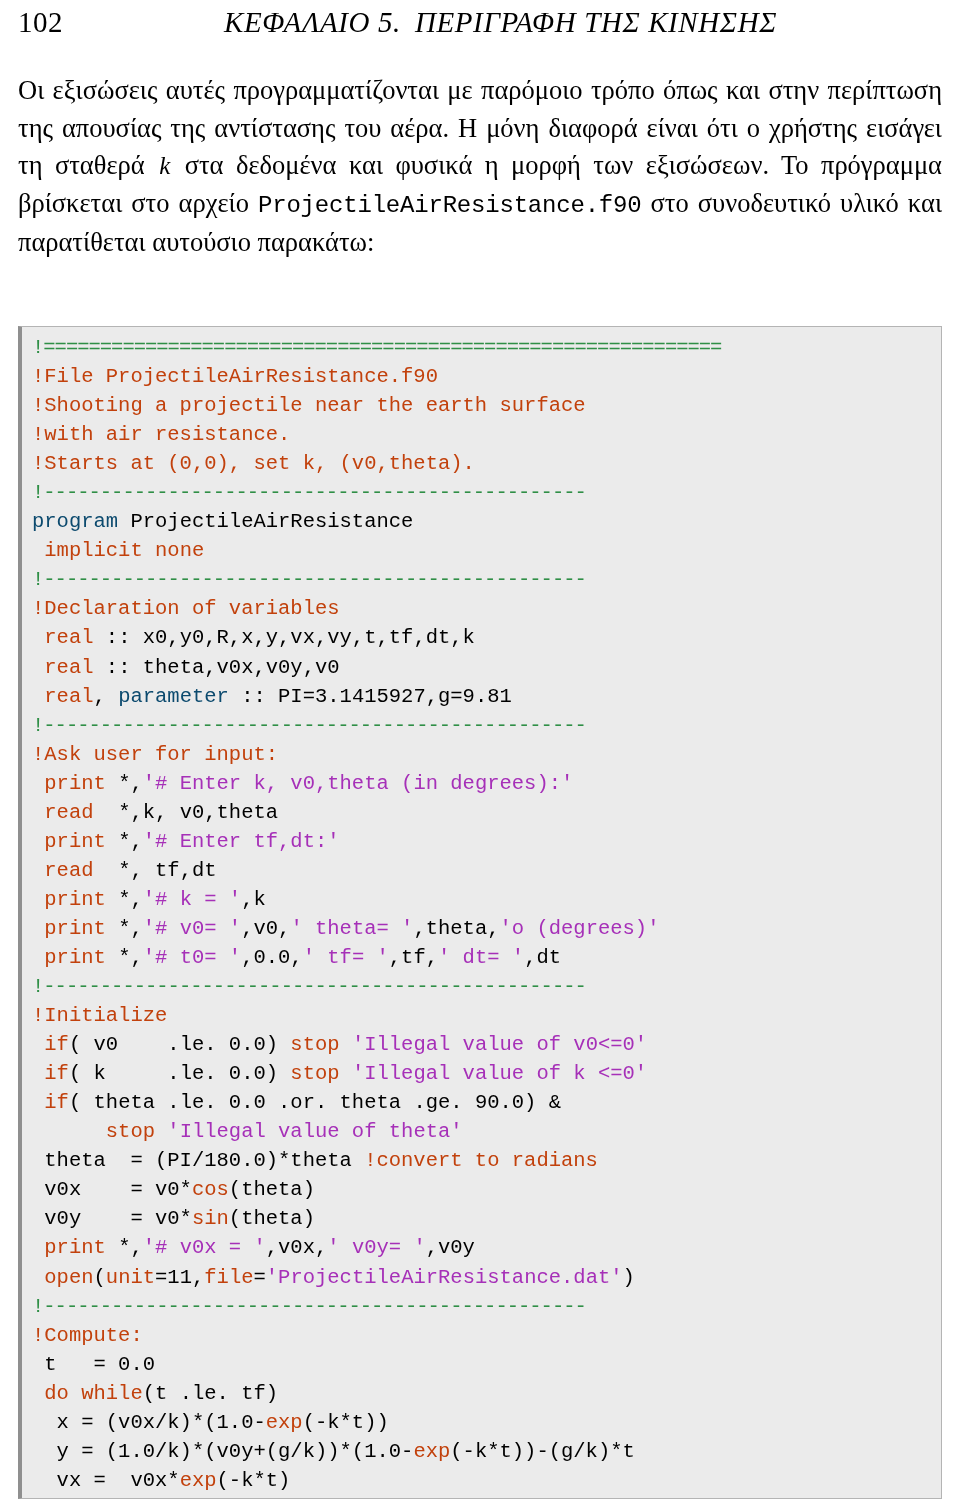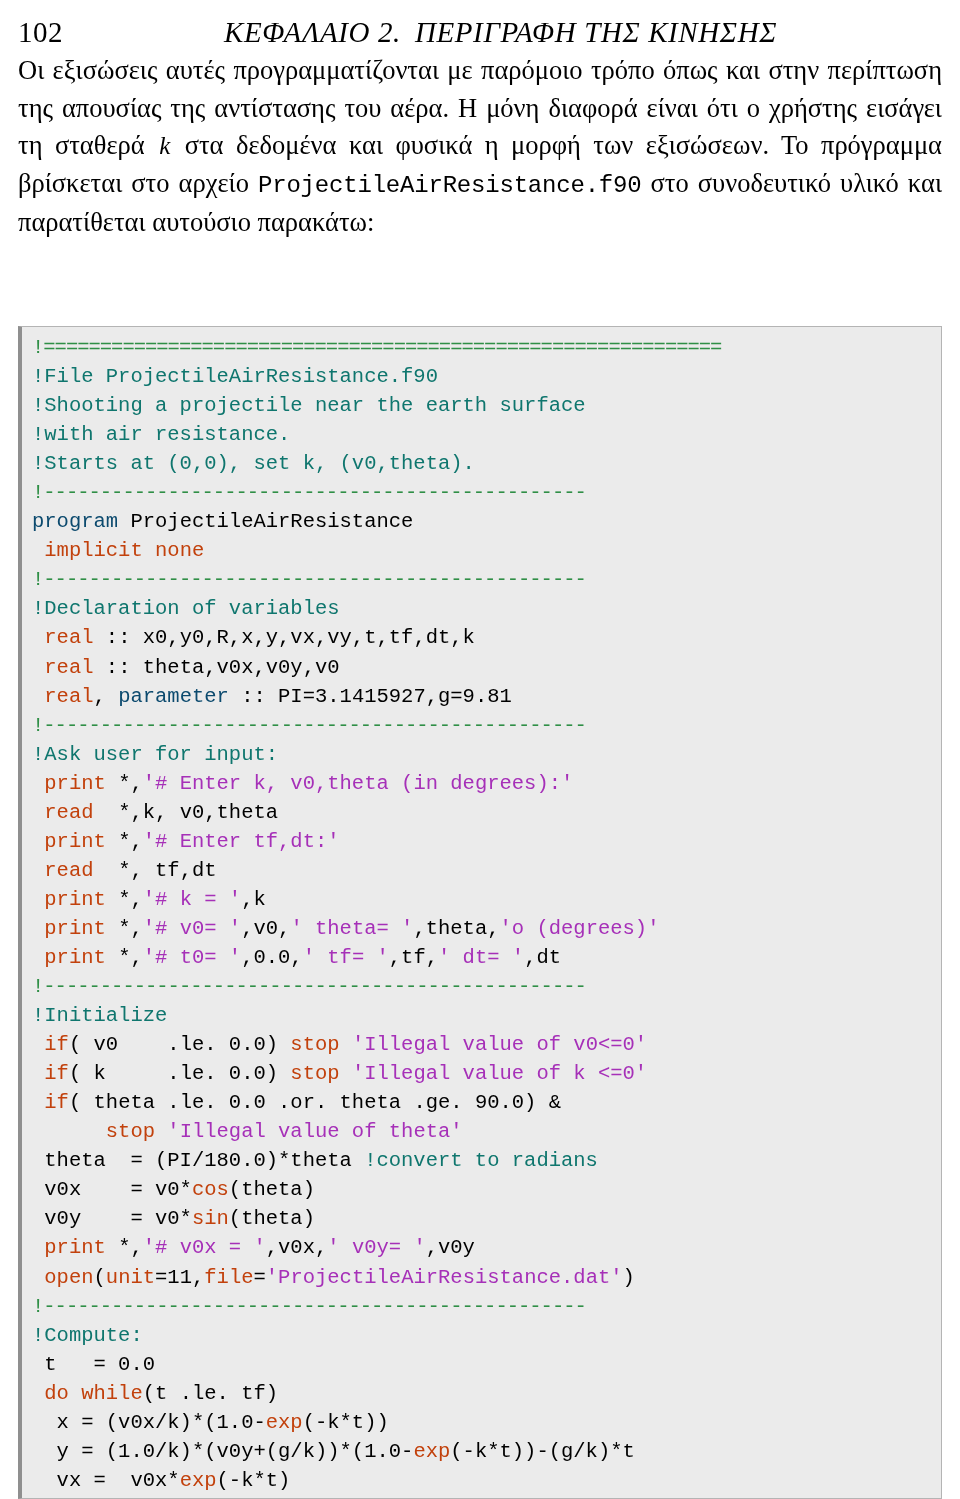--- a/index.html
+++ b/index.html
@@ -22,41 +22,42 @@
     height: 1499px;
     box-sizing: border-box;
     padding: 0 18px;
   }
 
   
   .running-head {
     display: flex;
     align-items: baseline;
     height: 52px;
-    padding-top: 16px;
+    padding-top: 6px;
     box-sizing: border-box;
   }
   .folio {
     font-size: 29px;
     font-family: "Liberation Serif", serif;
     letter-spacing: 0.5px;
   }
   .head-title {
     flex: 1;
     text-align: center;
     font-style: italic;
     font-size: 29px;
     letter-spacing: 0.6px;
     padding-right: 4px;
     white-space: nowrap;
   }
   .head-title .gap { display:inline-block; width: 14px; }
 
   
   .body-copy {
+    margin-top: 20px;
     font-size: 26.5px;
     line-height: 37.5px;
     text-align: justify;
     text-justify: inter-word;
   }
   .body-copy p { margin: 0; }
   .mono-inline {
     font-family: "Liberation Mono", monospace;
     font-size: 24px;
     letter-spacing: -0.2px;
@@ -81,39 +82,39 @@
     padding: 6px 0 4px 10px;
     font-family: "Liberation Mono", monospace;
     font-size: 20.5px;
     line-height: 29.05px;
     white-space: pre;
     overflow: hidden;
     height: 1173px;
   }
   .listing .ln { display: block; height: 29.05px; }
 
-  .cmt  { color: #0f766e; }
+  .cmt  { color: #c2410c; }
   .kw   { color: #c2410c; }
   .kw2  { color: #0c4a6e; }
   .str  { color: #a630b8; }
   .plain{ color: #000000; }
   .rule {
     color: #2f8f46;
     letter-spacing: -1px;
   }
 </style>
 </head>
 <body>
 
 <div class="page">
 
   <div class="running-head">
     <div class="folio">102</div>
     <div class="head-title">
-      <span>ΚΕΦΑΛΑΙΟ 2.</span><span class="gap"></span><span>ΠΕΡΙΓΡΑΦΗ ΤΗΣ ΚΙΝΗΣΗΣ</span>
+      <span>ΚΕΦΑΛΑΙΟ 5.</span><span class="gap"></span><span>ΠΕΡΙΓΡΑΦΗ ΤΗΣ ΚΙΝΗΣΗΣ</span>
     </div>
   </div>
 
   <div class="body-copy">
     <p><span>Οι εξισώσεις αυτές προγραμματίζονται με παρόμοιο τρόπο όπως και στην περίπτωση της απουσίας της αντίστασης του αέρα. Η μόνη διαφορά είναι ότι ο χρήστης εισάγει τη σταθερά </span><span class="math-var">k</span><span> στα δεδομένα και φυσικά η μορφή των εξισώσεων. Το πρόγραμμα βρίσκεται στο αρχείο </span><span class="mono-inline">ProjectileAirResistance.f90</span><span> στο συνοδευτικό υλικό και παρατίθεται αυτούσιο παρακάτω:</span></p>
   </div>
 
   <div class="listing" id="listing"><span class="ln"><span class="cmt rule">!============================================================</span></span><span class="ln"><span class="cmt">!File ProjectileAirResistance.f90</span></span><span class="ln"><span class="cmt">!Shooting a projectile near the earth surface</span></span><span class="ln"><span class="cmt">!with air resistance.</span></span><span class="ln"><span class="cmt">!Starts at (0,0), set k, (v0,theta).</span></span><span class="ln"><span class="cmt rule">!------------------------------------------------</span></span><span class="ln"><span class="kw2">program</span><span class="plain"> ProjectileAirResistance</span></span><span class="ln"><span class="plain"> </span><span class="kw">implicit none</span></span><span class="ln"><span class="cmt rule">!------------------------------------------------</span></span><span class="ln"><span class="cmt">!Declaration of variables</span></span><span class="ln"><span class="plain"> </span><span class="kw">real</span><span class="plain"> :: x0,y0,R,x,y,vx,vy,t,tf,dt,k</span></span><span class="ln"><span class="plain"> </span><span class="kw">real</span><span class="plain"> :: theta,v0x,v0y,v0</span></span><span class="ln"><span class="plain"> </span><span class="kw">real</span><span class="plain">, </span><span class="kw2">parameter</span><span class="plain"> :: PI=3.1415927,g=9.81</span></span><span class="ln"><span class="cmt rule">!------------------------------------------------</span></span><span class="ln"><span class="cmt">!Ask user for input:</span></span><span class="ln"><span class="plain"> </span><span class="kw">print</span><span class="plain"> *,</span><span class="str">'# Enter k, v0,theta (in degrees):'</span></span><span class="ln"><span class="plain"> </span><span class="kw">read</span><span class="plain">  *,k, v0,theta</span></span><span class="ln"><span class="plain"> </span><span class="kw">print</span><span class="plain"> *,</span><span class="str">'# Enter tf,dt:'</span></span><span class="ln"><span class="plain"> </span><span class="kw">read</span><span class="plain">  *, tf,dt</span></span><span class="ln"><span class="plain"> </span><span class="kw">print</span><span class="plain"> *,</span><span class="str">'# k = '</span><span class="plain">,k</span></span><span class="ln"><span class="plain"> </span><span class="kw">print</span><span class="plain"> *,</span><span class="str">'# v0= '</span><span class="plain">,v0,</span><span class="str">' theta= '</span><span class="plain">,theta,</span><span class="str">'o (degrees)'</span></span><span class="ln"><span class="plain"> </span><span class="kw">print</span><span class="plain"> *,</span><span class="str">'# t0= '</span><span class="plain">,0.0,</span><span class="str">' tf= '</span><span class="plain">,tf,</span><span class="str">' dt= '</span><span class="plain">,dt</span></span><span class="ln"><span class="cmt rule">!------------------------------------------------</span></span><span class="ln"><span class="cmt">!Initialize</span></span><span class="ln"><span class="plain"> </span><span class="kw">if</span><span class="plain">( v0    .le. 0.0) </span><span class="kw">stop</span><span class="plain"> </span><span class="str">'Illegal value of v0&lt;=0'</span></span><span class="ln"><span class="plain"> </span><span class="kw">if</span><span class="plain">( k     .le. 0.0) </span><span class="kw">stop</span><span class="plain"> </span><span class="str">'Illegal value of k &lt;=0'</span></span><span class="ln"><span class="plain"> </span><span class="kw">if</span><span class="plain">( theta .le. 0.0 .or. theta .ge. 90.0) &amp;</span></span><span class="ln"><span class="plain">      </span><span class="kw">stop</span><span class="plain"> </span><span class="str">'Illegal value of theta'</span></span><span class="ln"><span class="plain"> theta  = (PI/180.0)*theta </span><span class="cmt">!convert to radians</span></span><span class="ln"><span class="plain"> v0x    = v0*</span><span class="kw">cos</span><span class="plain">(theta)</span></span><span class="ln"><span class="plain"> v0y    = v0*</span><span class="kw">sin</span><span class="plain">(theta)</span></span><span class="ln"><span class="plain"> </span><span class="kw">print</span><span class="plain"> *,</span><span class="str">'# v0x = '</span><span class="plain">,v0x,</span><span class="str">' v0y= '</span><span class="plain">,v0y</span></span><span class="ln"><span class="plain"> </span><span class="kw">open</span><span class="plain">(</span><span class="kw">unit</span><span class="plain">=11,</span><span class="kw">file</span><span class="plain">=</span><span class="str">'ProjectileAirResistance.dat'</span><span class="plain">)</span></span><span class="ln"><span class="cmt rule">!------------------------------------------------</span></span><span class="ln"><span class="cmt">!Compute:</span></span><span class="ln"><span class="plain"> t   = 0.0</span></span><span class="ln"><span class="plain"> </span><span class="kw">do while</span><span class="plain">(t .le. tf)</span></span><span class="ln"><span class="plain">  x = (v0x/k)*(1.0-</span><span class="kw">exp</span><span class="plain">(-k*t))</span></span><span class="ln"><span class="plain">  y = (1.0/k)*(v0y+(g/k))*(1.0-</span><span class="kw">exp</span><span class="plain">(-k*t))-(g/k)*t</span></span><span class="ln"><span class="plain">  vx =  v0x*</span><span class="kw">exp</span><span class="plain">(-k*t)</span></span></div>
 
 </div>

